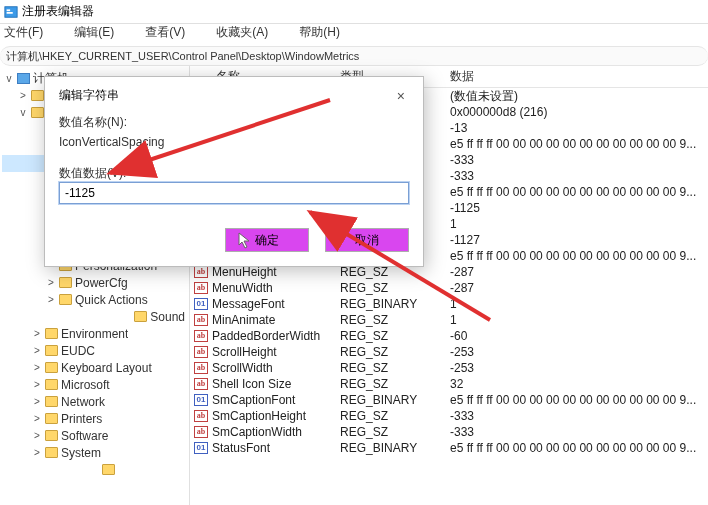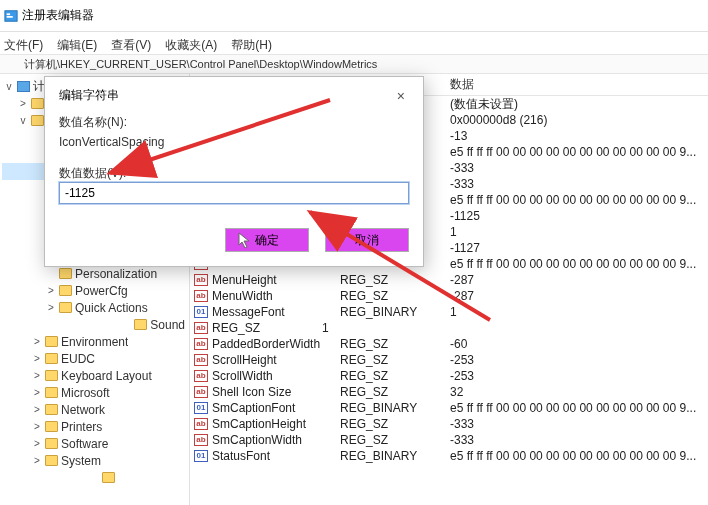--- a/index.html
+++ b/index.html
@@ -9,44 +9,45 @@
     background: #fff;
     color: #000;
     width: 708px;
     height: 505px;
     overflow: hidden;
     position: relative;
   }
   .titlebar {
     background: #fff;
     border-bottom: 1px solid #e0e0e0;
-    height: 32px;
+    height: 24px;
     display: flex;
     align-items: center;
     padding: 0 4px;
     gap: 4px;
   }
   .titlebar .icon { width:14px; height:14px; }
   .menubar {
     height: 22px;
     display: flex;
-    align-items: flex-end;
+    align-items: flex-start;
     padding: 0 4px;
-    gap: 14px;
+    gap: 31px;
     font-size: 12px;
     color: #333;
   }
   .pathbar {
     height: 20px;
     border-top: 1px solid #e5e5e5;
     border-bottom: 1px solid #e5e5e5;
-    padding: 2px 24px;
+    padding: 2px 6px;
     font-size: 11px;
     color: #333;
     background: #fafafa;
+    border-radius: 10px;
   }
   .client {
     display: flex;
     height: calc(505px - 24px - 22px - 20px);
   }
   .tree {
     width: 190px;
     border-right: 1px solid #e0e0e0;
     padding: 4px 2px;
     overflow: hidden;
@@ -117,21 +118,21 @@
   .row .type { width: 110px; overflow:hidden; }
   .row .data { flex:1; overflow:hidden; text-overflow:ellipsis; white-space:nowrap; padding-right:8px;}
   .ab-icon {
     width: 14px; height: 12px;
     border: 1px solid #c04040;
     background: #fff;
     color: #c04040;
     font-size: 8px;
     line-height: 10px;
     text-align: center;
-    font-family: Liberation Sans, sans-serif;
+    font-family: Liberation Serif, serif;
     font-weight: bold;
   }
   .bin-icon {
     width: 14px; height: 12px;
     border: 1px solid #4060c0;
     background: #fff;
     color: #4060c0;
     font-size: 8px;
     line-height: 10px;
     text-align: center;
@@ -469,20 +470,21 @@
             <div class="bin-icon">01</div>
           </div>
           <div class="name">MessageFont</div>
           <div class="type">REG_BINARY</div>
           <div class="data">1</div>
         </div>
         <div class="row">
           <div class="icon-cell">
             <div class="ab-icon">ab</div>
           </div>
+          <div class="name">MinAnimate</div>
           <div class="type">REG_SZ</div>
           <div class="data">1</div>
         </div>
         <div class="row">
           <div class="icon-cell">
             <div class="ab-icon">ab</div>
           </div>
           <div class="name">PaddedBorderWidth</div>
           <div class="type">REG_SZ</div>
           <div class="data">-60</div>

